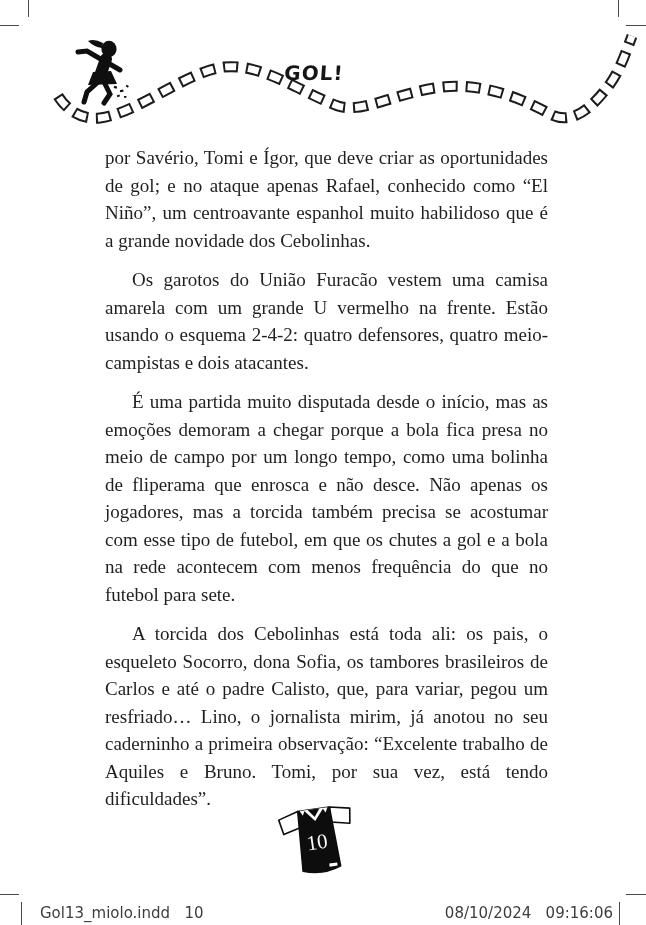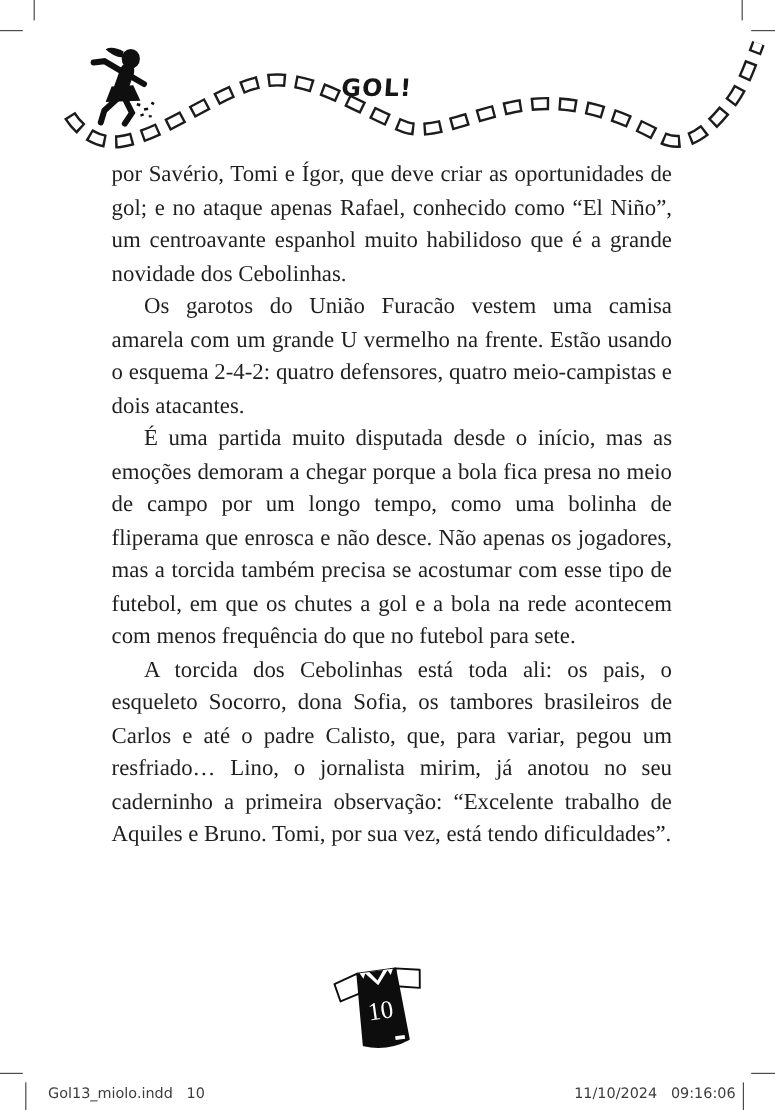--- a/index.html
+++ b/index.html
@@ -37,34 +37,34 @@
   }
 
   .body-text {
     position: absolute;
     left: 93px; top: 132px; width: 467px;
     font-size: 19px;
     line-height: 27.5px;
     color: #1f1f1f;
     text-align: justify;
   }
-  .body-text p { margin: 0; text-indent: 27px; }
+  .body-text p { margin: 12px; text-indent: 27px; }
   .body-text p.no-indent { text-indent: 0; }
 
   .jersey-svg { position: absolute; left: 276px; top: 799px; width: 82px; height: 84px; }
   .jersey-number {
     font-family: "Liberation Serif", serif;
     font-size: 21px;
   }
 
   .slug {
     position: absolute;
     top: 904px;
     font-family: "DejaVu Sans", sans-serif;
-    font-size: 12px;
+    font-size: 15px;
     color: #3d3d3d;
     white-space: pre;
   }
   .slug.left  { left: 40px; }
   .slug.right { right: 33px; }
 </style>
 </head>
 <body>
 
 <div class="page">
@@ -134,15 +134,15 @@
       <path d="M32 10 L42 22 L52 10 Z" fill="#ffffff"></path>
       <path d="M36 10 L42 18 L48 10 Z" fill="#0d0d0d"></path>
       <path d="M28 10 L33 10 L30.5 15 Z" fill="#ffffff"></path>
       <path d="M51 10 L56 10 L53.5 15 Z" fill="#ffffff"></path>
       <rect x="50" y="66" width="8" height="3.2" fill="#ffffff"></rect>
       <text class="jersey-number" x="41" y="50" text-anchor="middle" fill="#ffffff">10</text>
     </g>
   </svg>
 
   <div class="slug left">Gol13_miolo.indd   10</div>
-  <div class="slug right">11/10/2024   09:16:06</div>
+  <div class="slug right">08/10/2024   09:16:06</div>
 
 </div>
 
 </body></html>

